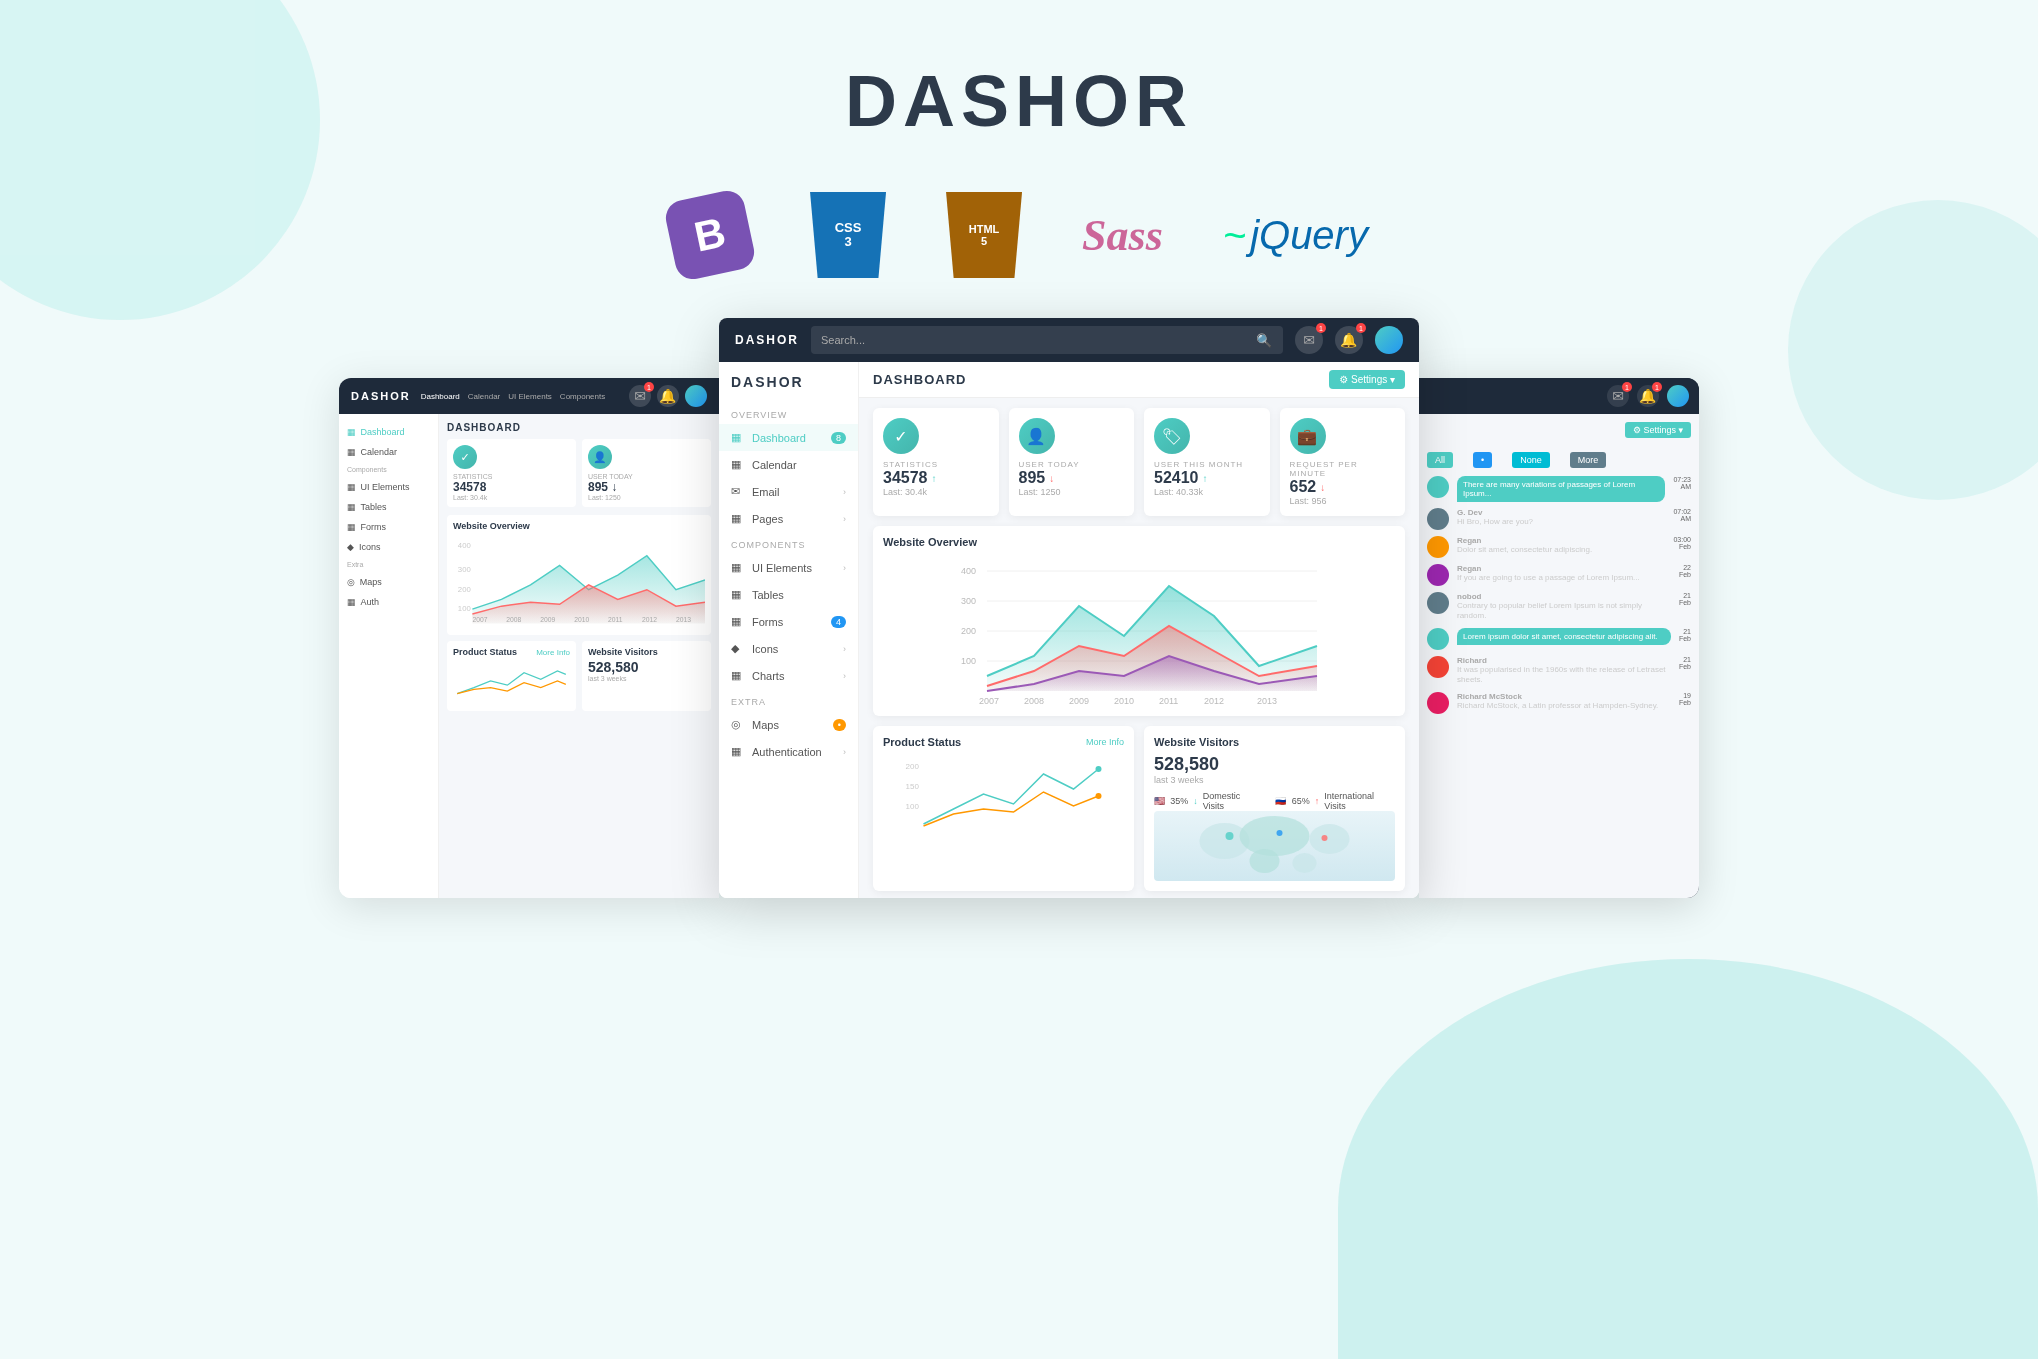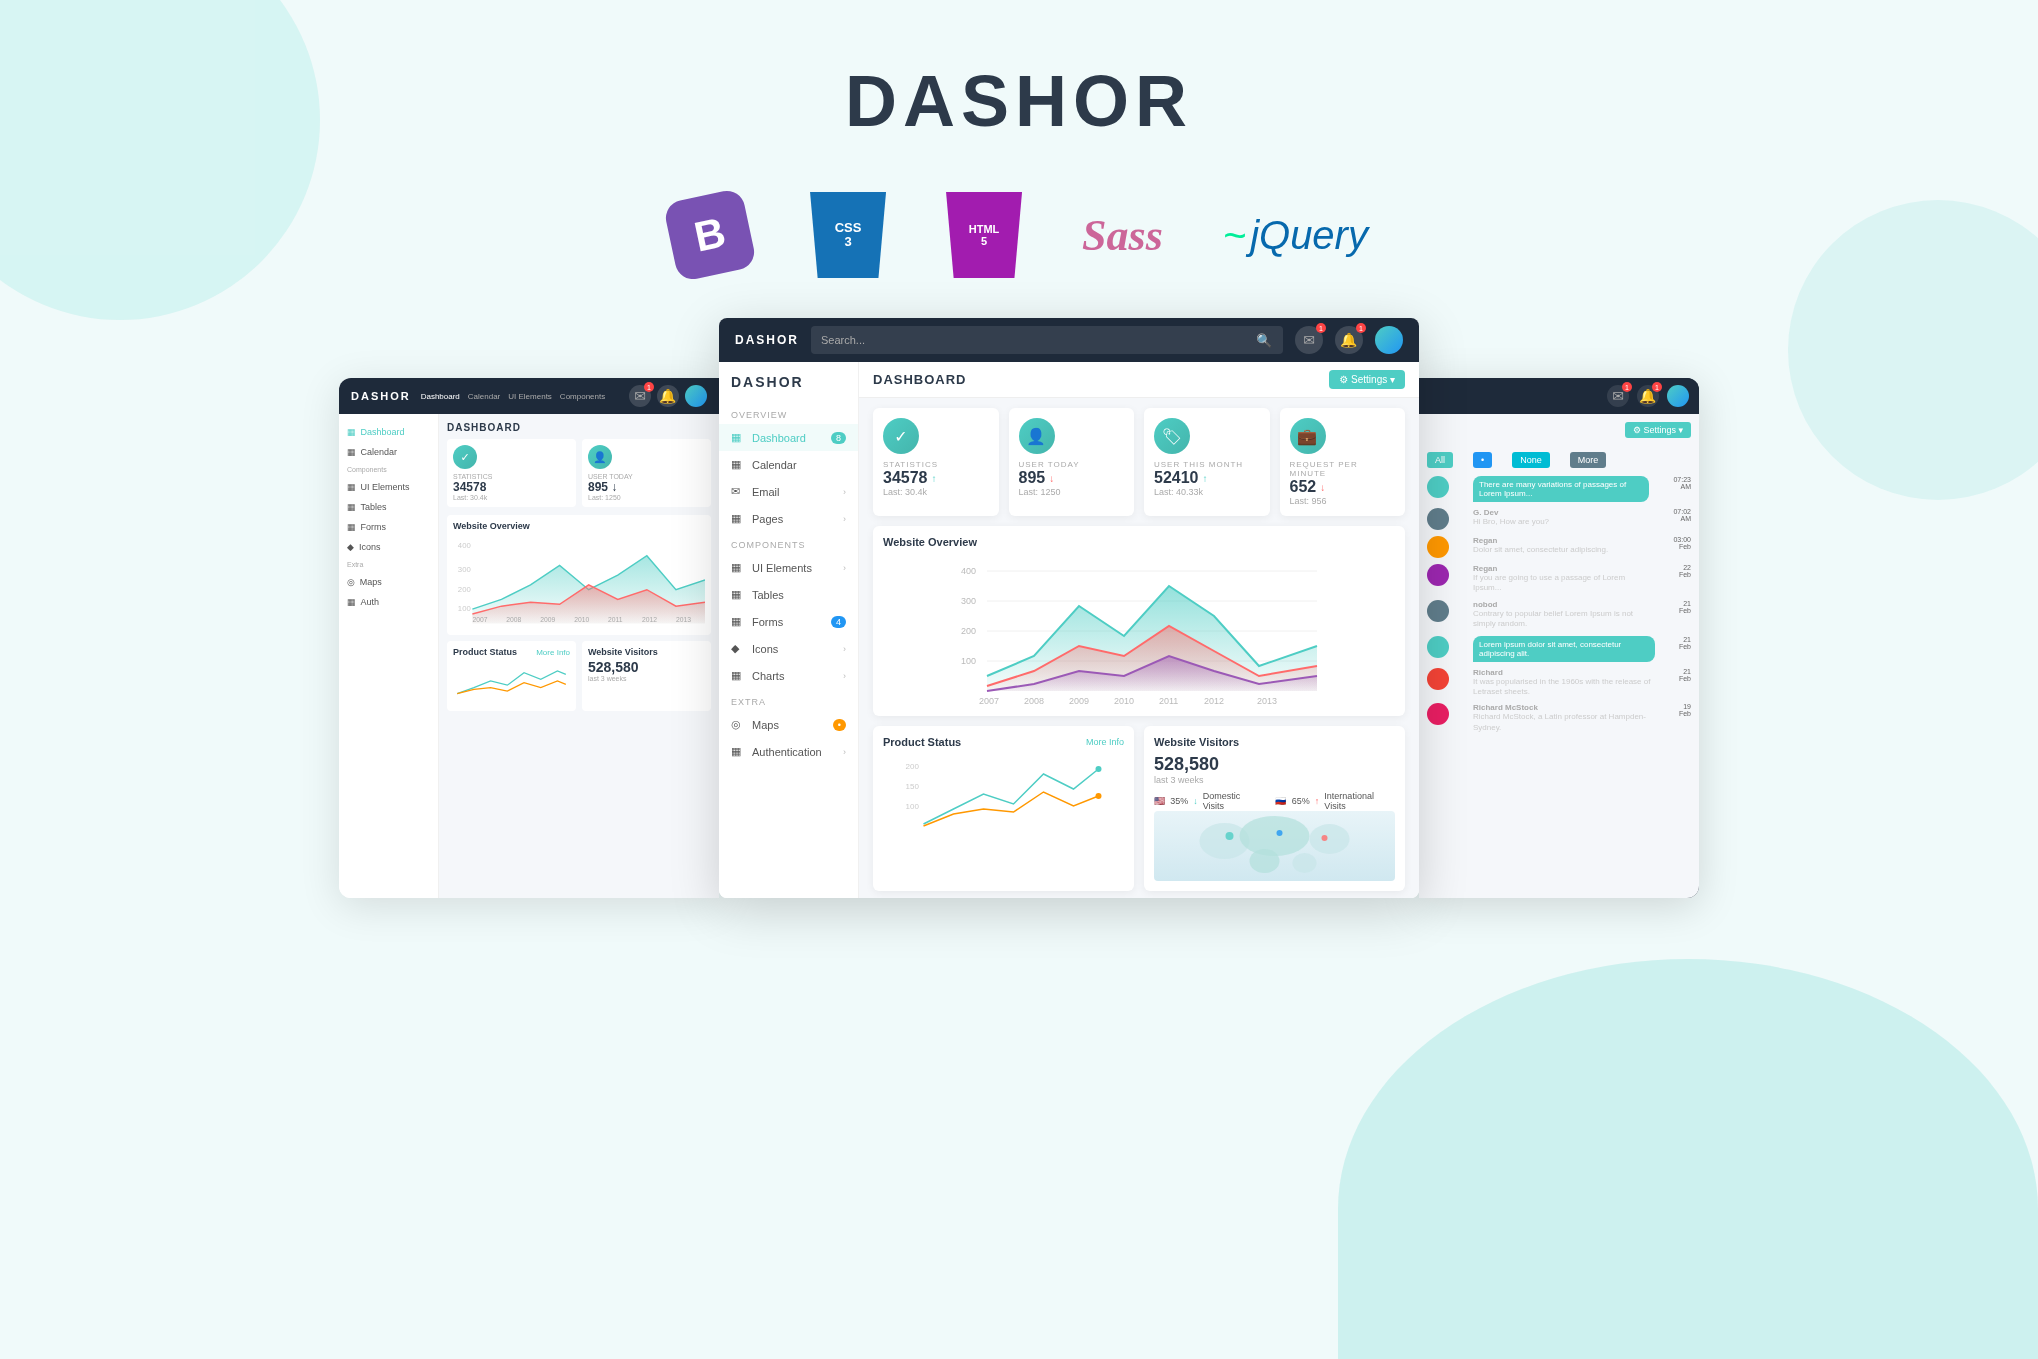--- a/index.html
+++ b/index.html
@@ -91,21 +91,21 @@
       background: #1572b6;
       clip-path: polygon(0 0, 100% 0, 90% 100%, 50% 110%, 10% 100%);
       display: flex; align-items: center; justify-content: center;
       color: white;
       font-size: 18px;
       font-weight: 700;
       position: relative;
     }
     .logo-html5 {
       width: 76px; height: 86px;
-      background: #a21caf;
+      background: #a16207;
       clip-path: polygon(0 0, 100% 0, 90% 100%, 50% 110%, 10% 100%);
       display: flex; align-items: center; justify-content: center;
       color: white;
       font-size: 18px;
       font-weight: 700;
       position: relative;
     }
     .logo-sass {
       color: #cc6699;
       font-family: Georgia, serif;
@@ -590,21 +590,21 @@
     .sr-tab.teal { background: #00bcd4; }
     .sr-tab.gray { background: #607d8b; }
 
     .sr-msg-list {
       display: flex;
       flex-direction: column;
       gap: 6px;
     }
     .sr-msg-item {
       display: flex;
-      gap: 24px;
+      gap: 8px;
       font-size: 8px;
     }
     .sr-msg-avatar {
       width: 22px; height: 22px;
       border-radius: 50%;
       flex-shrink: 0;
     }
     .sr-msg-body { flex: 1; }
     .sr-msg-name { font-weight: 700; color: #aaa; font-size: 8px; }
     .sr-msg-text { color: #ccc; font-size: 8px; line-height: 1.3; }

